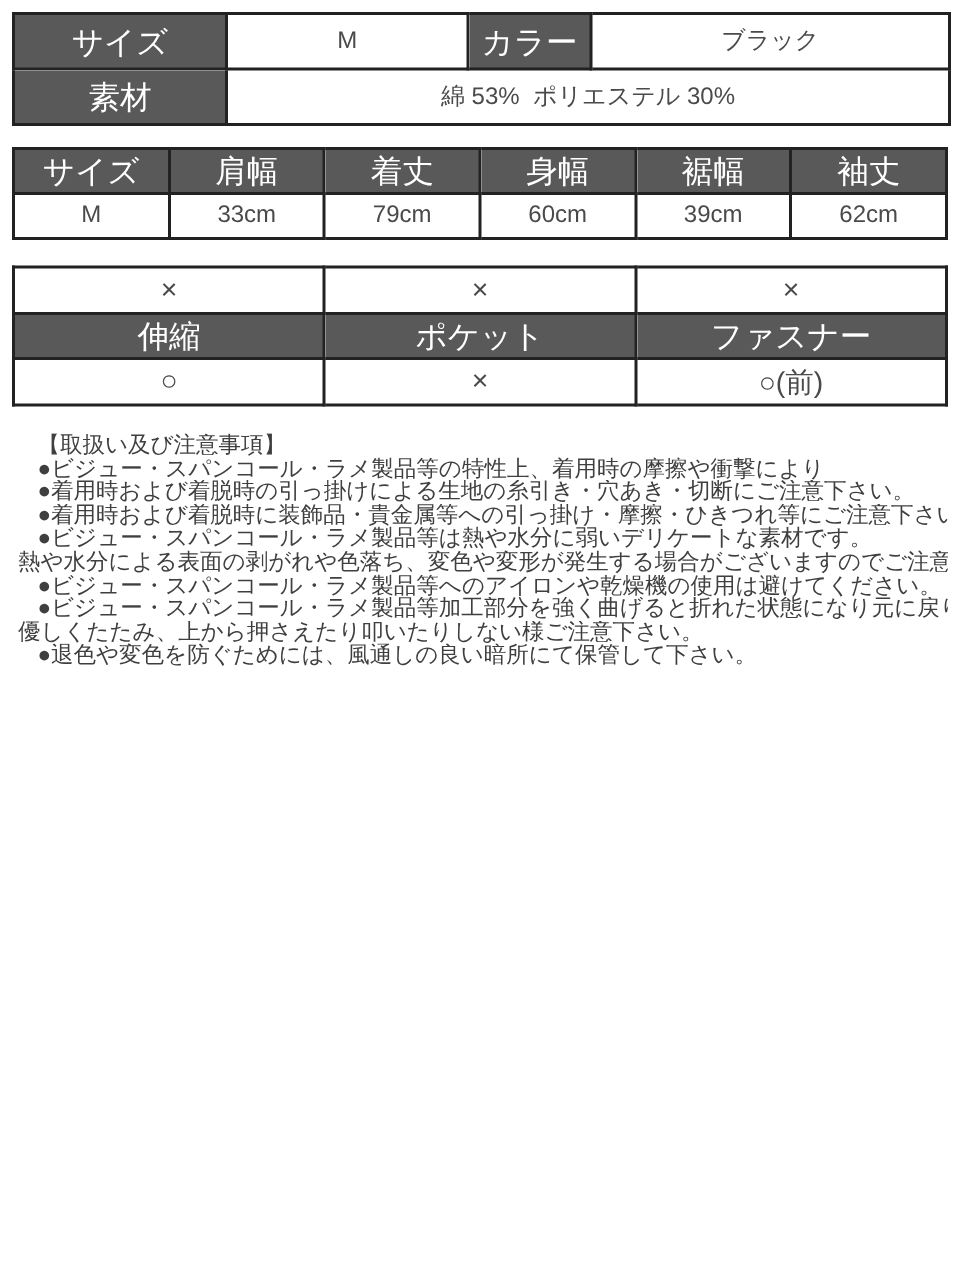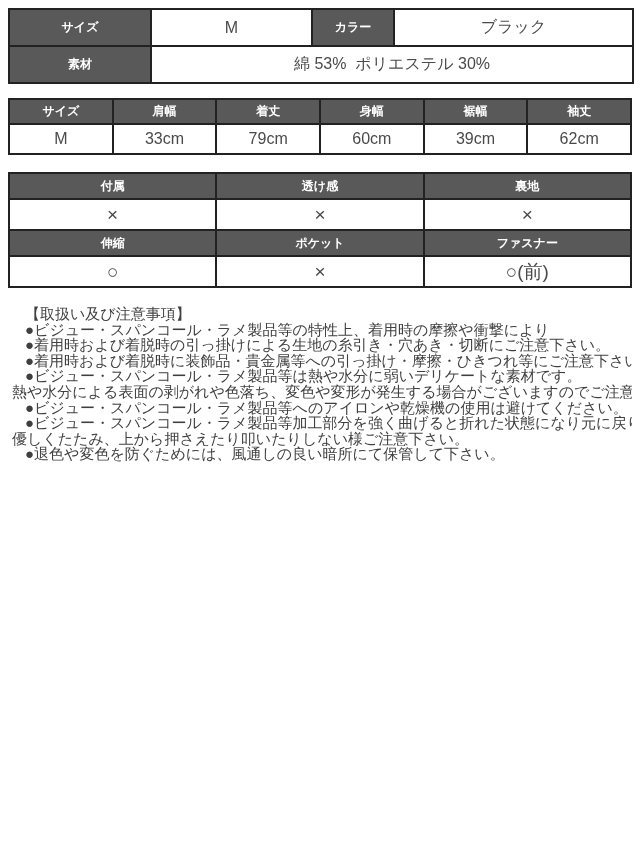--- a/index.html
+++ b/index.html
@@ -28,22 +28,22 @@
     border: 2px solid var(--border-color);
     text-align: center;
     vertical-align: middle;
     padding: 0;
     overflow: hidden;
     white-space: pre;
   }
   .hd {
     background: var(--header-bg);
     color: var(--header-text);
-    font-weight: bold;
-    font-size: 12px;
+    font-weight: normal;
+    font-size: 21px;
   }
   .val {
     background: #ffffff;
     color: var(--value-text);
     font-size: 16px;
     font-weight: normal;
   }
   .mark { font-size: 19px; }
 
   .spec-table td      { height: 37px; }
@@ -110,25 +110,20 @@
       <td class="val">79cm</td>
       <td class="val">60cm</td>
       <td class="val">39cm</td>
       <td class="val">62cm</td>
     </tr>
   </tbody>
     </table>
 
   <table class="feat-table">
     <tbody>
-        <tr class="row-hd">
-      <td class="hd">付属</td>
-      <td class="hd">透け感</td>
-      <td class="hd">裏地</td>
-    </tr>
     <tr class="row-val">
       <td class="val mark">×</td>
       <td class="val mark">×</td>
       <td class="val mark">×</td>
     </tr>
     <tr class="row-hd">
       <td class="hd">伸縮</td>
       <td class="hd">ポケット</td>
       <td class="hd">ファスナー</td>
     </tr>

